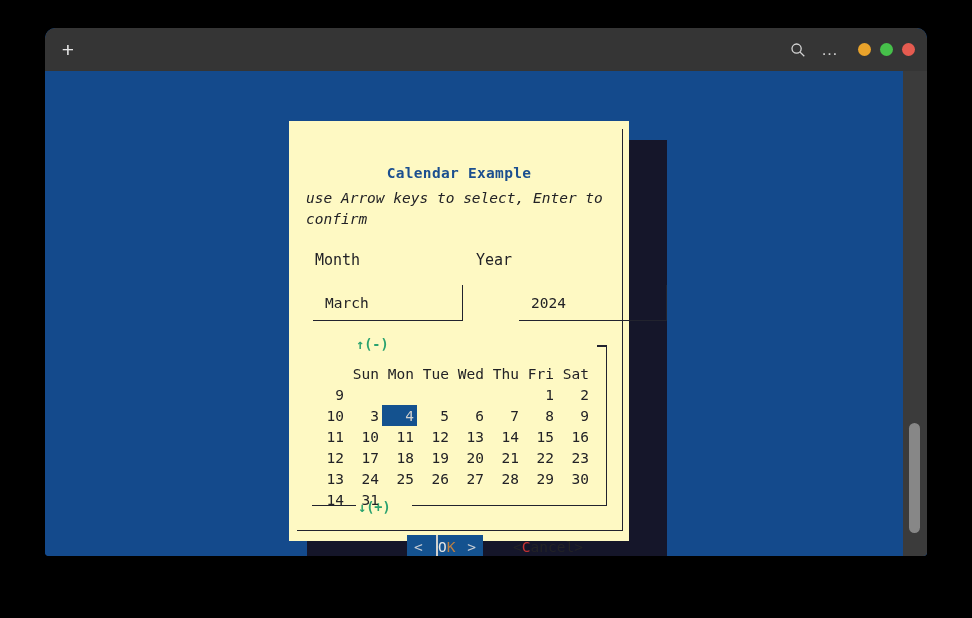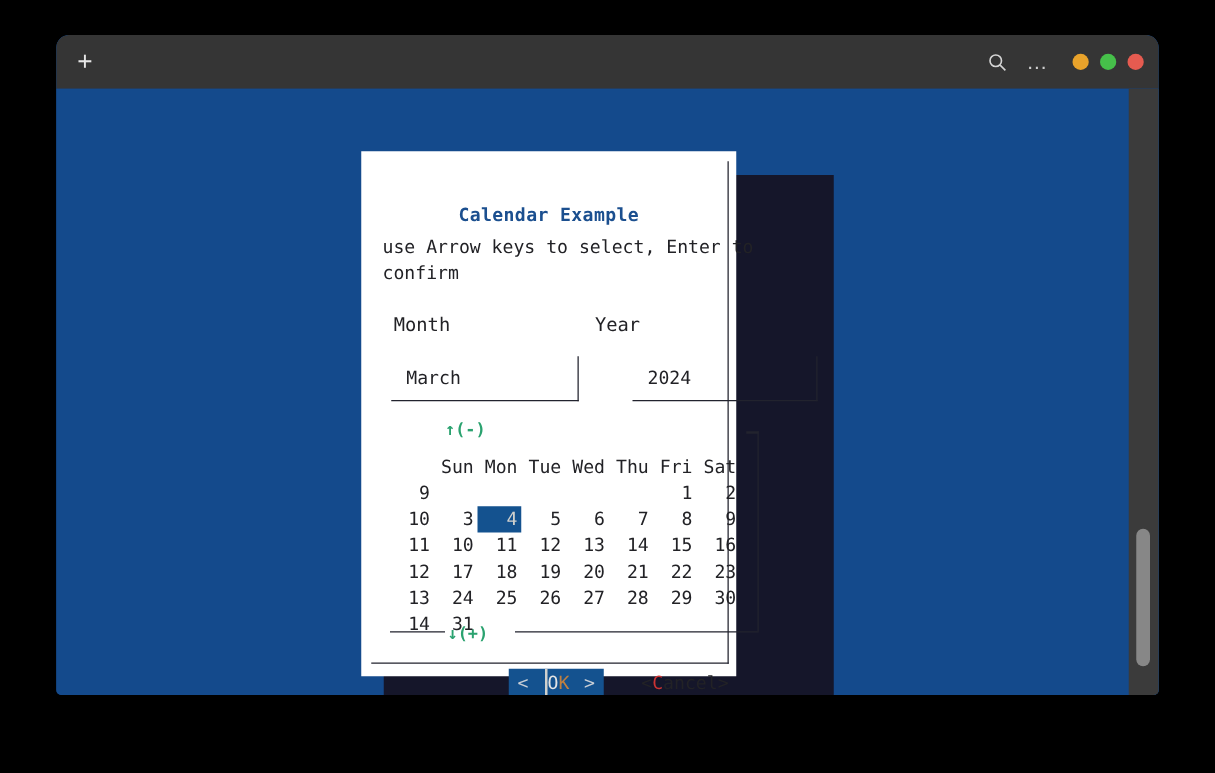--- a/index.html
+++ b/index.html
@@ -120,23 +120,23 @@
     left: 262px;
     top: 69px;
     width: 360px;
     height: 437px;
     background: #15162a;
   }
   #dialog {
     position: absolute;
     left: 244px;
     top: 50px;
-    width: 300px;
+    width: 340px;
     height: 420px;
-    background: #ffffff;
+    background: #fef9c3;
   }
   #dialog-inner-border {
     position: absolute;
     left: 8px; top: 8px;
     right: 6px; bottom: 10px;
     border-right: 1.5px solid #22232e;
     border-bottom: 1.5px solid #22232e;
     pointer-events: none;
   }
 
@@ -153,20 +153,21 @@
 
   #dialog-help {
     position: absolute;
     left: 17px;
     top: 67px;
     width: 325px;
     color: #222226;
     font-size: 14.5px;
     line-height: 21px;
     white-space: pre-wrap;
+    font-style: italic;
   }
 
   
   .field-label {
     position: absolute;
     color: #222226;
     font-size: 15px;
   }
   #label-month { left: 26px; top: 130px; }
   #label-year  { left: 177px; top: 130px; margin-left: 10px; }
@@ -182,21 +183,21 @@
   }
   .field-value {
     position: absolute;
     left: 12px;
     top: 50%;
     transform: translateY(-50%);
     color: #222226;
     font-size: 14.5px;
   }
   #field-month { left: 24px; top: 164px; width: 150px; }
-  #field-year  { left: 217px; top: 164px; width: 148px; }
+  #field-year  { left: 230px; top: 164px; width: 148px; }
 
   
   #calendar-box {
     position: absolute;
     left: 23px;
     top: 216px;
     width: 295px;
     height: 178px;
     box-sizing: border-box;
   }

